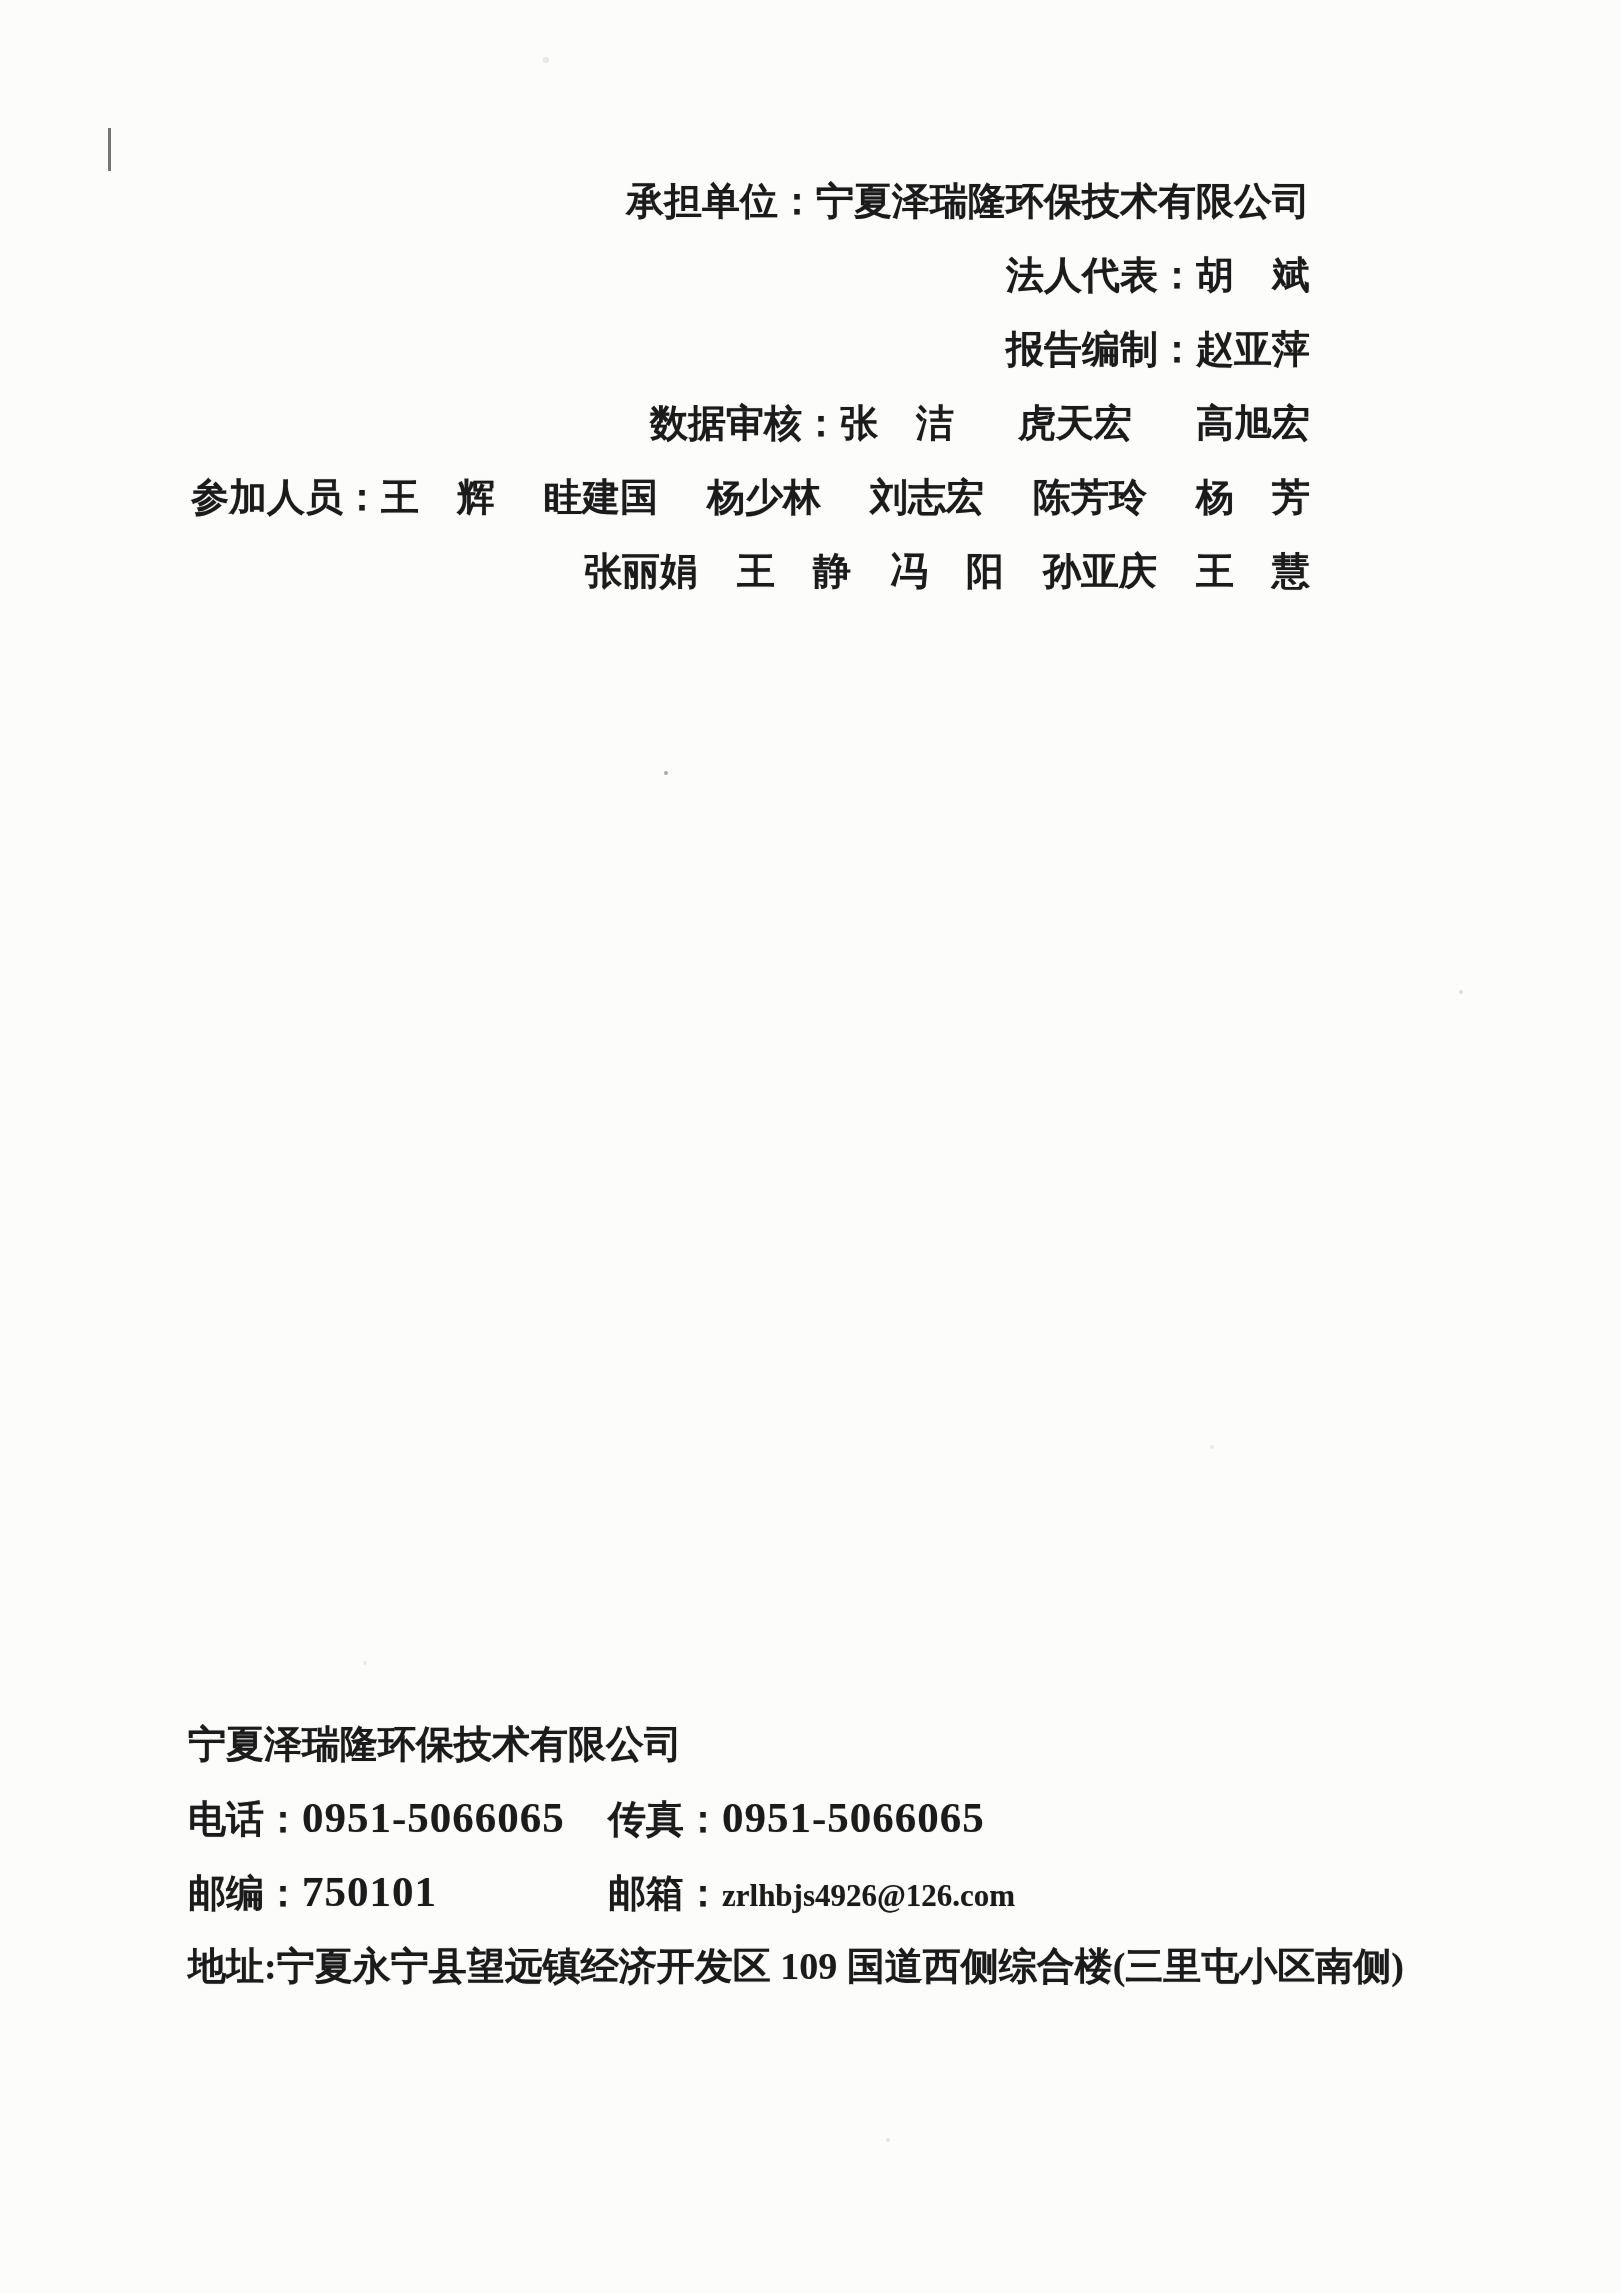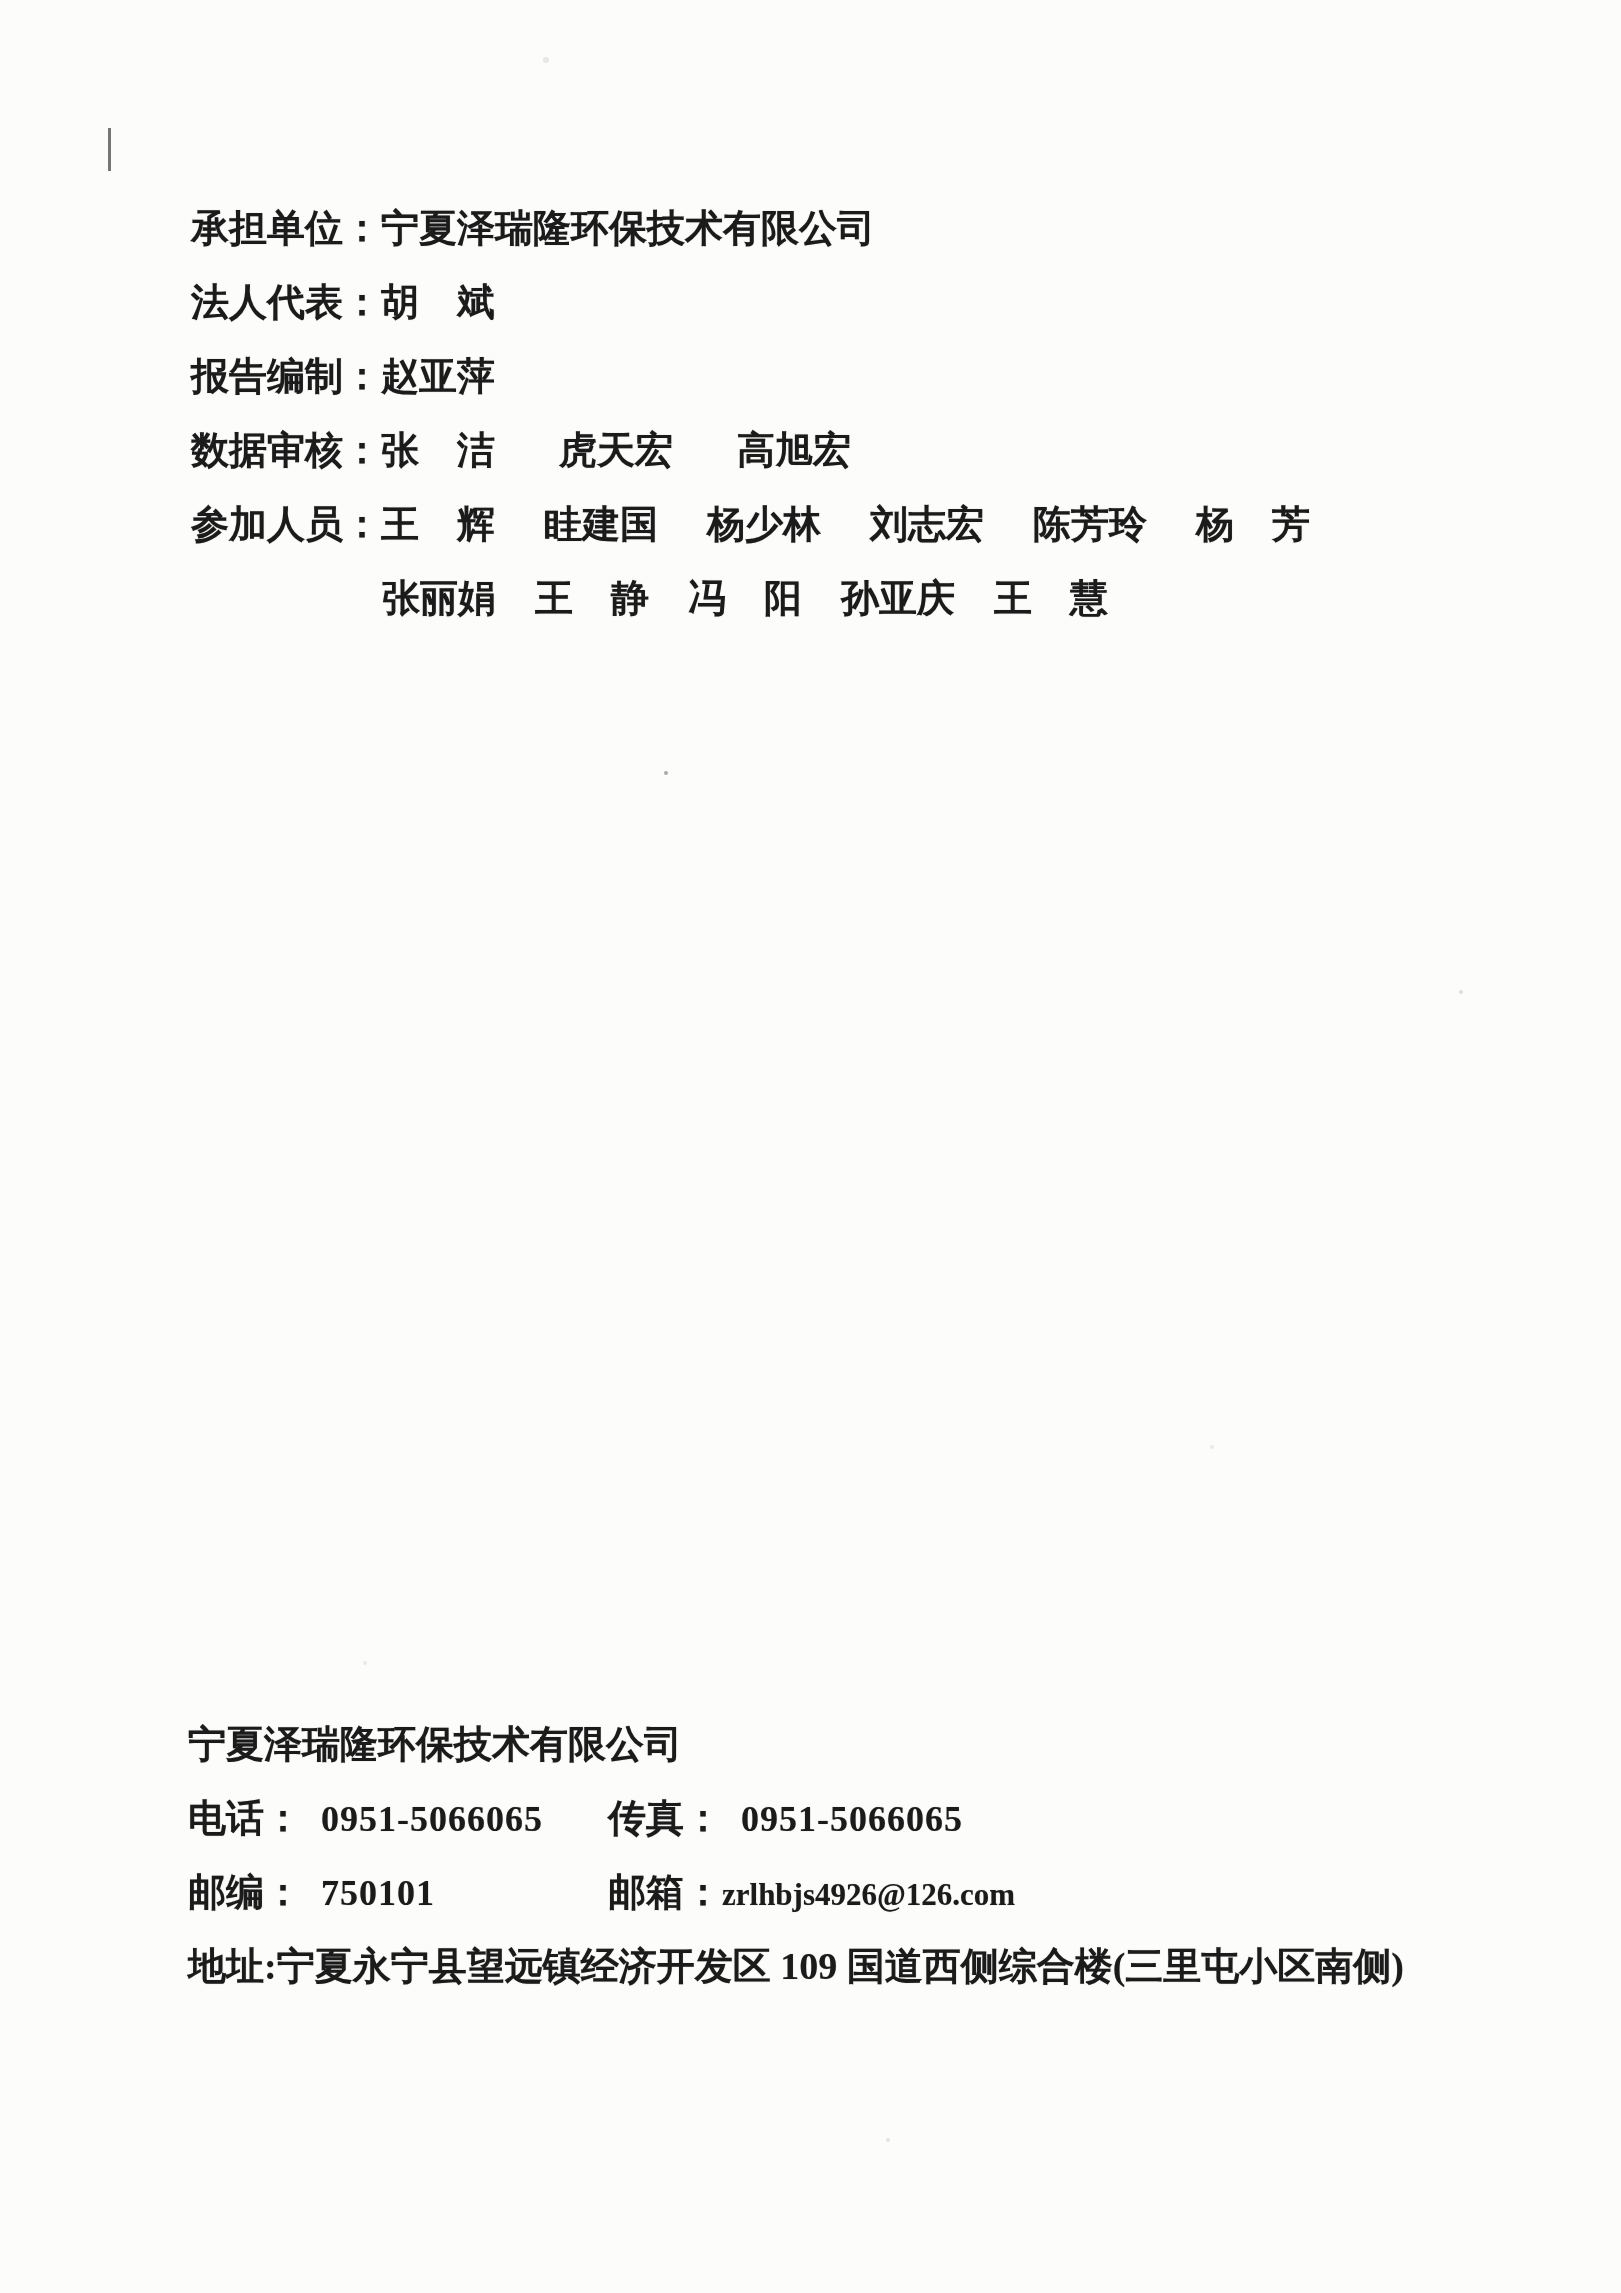--- a/index.html
+++ b/index.html
@@ -9,42 +9,42 @@
     width:1621px; height:2294px;
     background:#fcfcfa;
     font-family:"Liberation Serif","DejaVu Serif",serif;
     font-weight:bold;
     color:#1b1b1b;
     overflow:hidden;
     text-shadow:0 0 1px rgba(10,10,10,.35);
   }
 
   
-  .info-block { position:absolute; left:191px; top:191px; }
+  .info-block { position:absolute; left:191px; top:164px;text-align:right; }
   .info-row {
     height:74px; line-height:74px;
     font-size:38px;
     white-space:pre;
   }
   .label { display:inline-block; }
   .names { display:inline-block; }
   .gap48 > span + span { margin-left:64px; }
   .gap50 > span + span { margin-left:49px; }
   .gap40 > span + span { margin-left:39px; }
   .cont-row { padding-left:191px;text-decoration:underline; }
 
   
   .footer-block { position:absolute; left:188px; top:1707px; }
   .f-row {
     height:74px; line-height:74px;
     font-size:38px;
     white-space:pre;
   }
   .col1 { display:inline-block; width:420px; }
-  .num { font-size:36px; letter-spacing:1px;margin-left:19px; }
+  .num { font-size:43px; letter-spacing:1px; }
   .latin { font-size:31px; }
 
   
   .noise {
     position:absolute; top:0; left:0;
     width:2px; height:2px; border-radius:50%;
     box-shadow:
       665px 772px 0 1px rgba(70,70,70,.45),
       545px 59px 0 2px rgba(160,160,160,.22),
       1460px 991px 0 1px rgba(130,130,130,.25),

